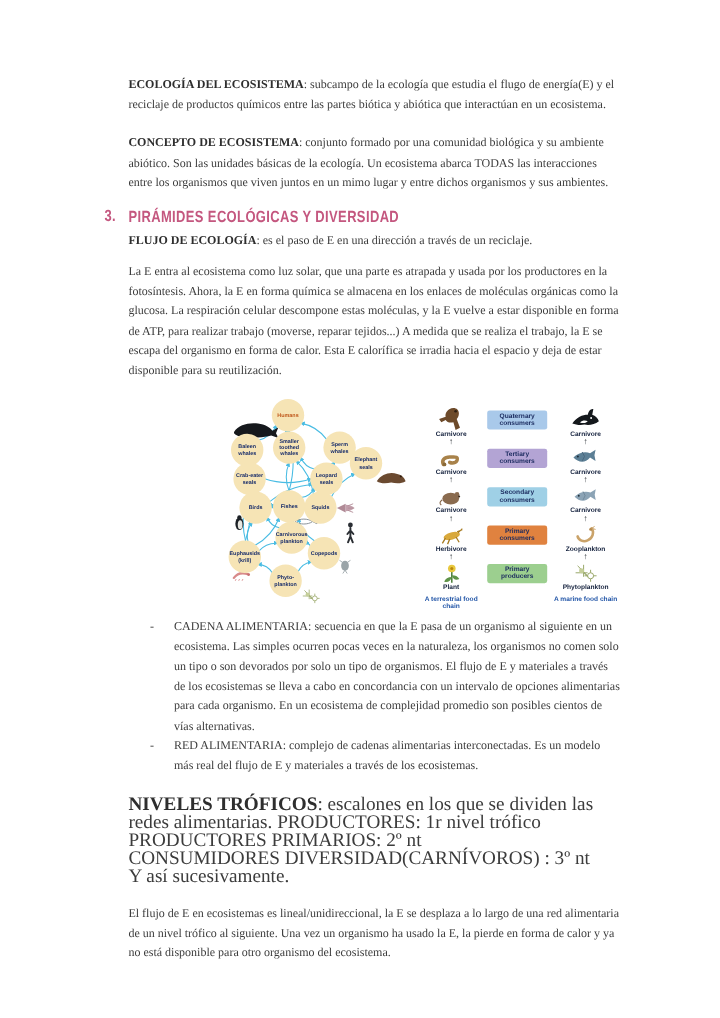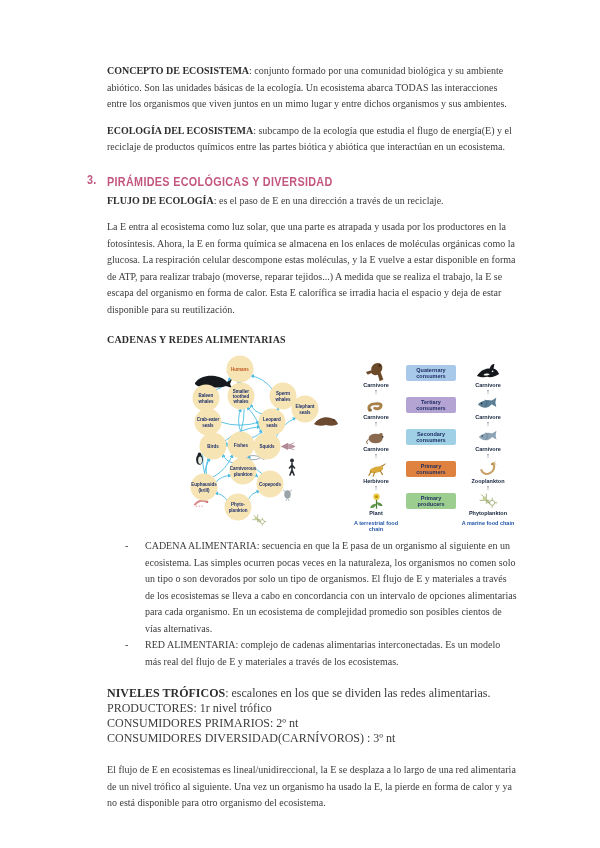--- a/index.html
+++ b/index.html
@@ -36,43 +36,42 @@
   .level-box{align-self:center;justify-self:center;width:48px;border-radius:2px;padding:2px 1px;
     text-align:center;font-size:5.5px;font-weight:bold;color:#1a2a5e;line-height:1.15;}
   .chain-captions{display:grid;grid-template-columns:54px 54px 58px;column-gap:1px;margin-top:3px;}
   .chain-caption{text-align:center;font-size:5.5px;font-weight:bold;color:#2457a8;}
   
   .bullets{margin:0 0 16px 0;}
   .bullet{position:relative;padding-left:38px;font-size:10px;line-height:16.5px;}
   .bullet .dash{position:absolute;left:18px;top:0;}
   .bullet .term{font-weight:normal;color:#3c3c3c;}
   
-  .niveles{font-size:12px;line-height:15px;margin:12px 0 16px 0;}
+  .niveles{font-size:16px;line-height:15px;margin:12px 0 16px 0;}
   .niveles b{color:#2e2e2e;}
   .niveles div{margin:0;}
 </style>
 </head>
 <body>
 
 <div class="page">
 
+  <p class="body mb16"><b>ECOLOGÍA DEL ECOSISTEMA</b><span>: subcampo de la ecología que estudia el flugo de energía(E) y el reciclaje de productos químicos entre las partes biótica y abiótica que interactúan en un ecosistema.</span></p>
+
   <p class="body"><b>CONCEPTO DE ECOSISTEMA</b><span>: conjunto formado por una comunidad biológica y su ambiente abiótico. Son las unidades básicas de la ecología. Un ecosistema abarca TODAS las interacciones entre los organismos que viven juntos en un mimo lugar y entre dichos organismos y sus ambientes.</span></p>
-
-  <p class="body mb16"><b>ECOLOGÍA DEL ECOSISTEMA</b><span>: subcampo de la ecología que estudia el flugo de energía(E) y el reciclaje de productos químicos entre las partes biótica y abiótica que interactúan en un ecosistema.</span></p>
 
   <div class="section-heading">
     <span class="num">3.</span>
     <span class="title">PIRÁMIDES ECOLÓGICAS Y DIVERSIDAD</span>
   </div>
 
   <p class="body"><b>FLUJO DE ECOLOGÍA</b><span>: es el paso de E en una dirección a través de un reciclaje.</span></p>
 
   <p class="body mb16">La E entra al ecosistema como luz solar, que una parte es atrapada y usada por los productores en la fotosíntesis. Ahora, la E en forma química se almacena en los enlaces de moléculas orgánicas como la glucosa. La respiración celular descompone estas moléculas, y la E vuelve a estar disponible en forma de ATP, para realizar trabajo (moverse, reparar tejidos...) A medida que se realiza el trabajo, la E se escapa del organismo en forma de calor. Esta E calorífica se irradia hacia el espacio y deja de estar disponible para su reutilización.</p>
 
-  <p class="subheading">CADENAS Y REDES ALIMENTARIAS</p>
 
   <div class="figure-row">
     <div class="food-web" id="food-web">
         <svg class="edges" viewBox="0 0 152 172" width="152" height="172">
           <defs>
             <marker id="ah" viewBox="0 0 6 6" refX="5" refY="3" markerWidth="4.5" markerHeight="4.5" orient="auto">
               <path d="M0 0L6 3L0 6Z" fill="#49bce3"></path>
             </marker>
           </defs>
           <path d="M55.2 142.7 Q58.7 135.3 66.8 134.3" fill="none" stroke="#49bce3" stroke-width="0.9" marker-end="url(#ah)"></path>
@@ -319,19 +318,20 @@
       <span class="term">CADENA ALIMENTARIA</span><span>: secuencia en que la E pasa de un organismo al siguiente en un ecosistema. Las simples ocurren pocas veces en la naturaleza, los organismos no comen solo un tipo o son devorados por solo un tipo de organismos. El flujo de E y materiales a través de los ecosistemas se lleva a cabo en concordancia con un intervalo de opciones alimentarias para cada organismo. En un ecosistema de complejidad promedio son posibles cientos de vías alternativas.</span>
     </div>
     <div class="bullet">
       <span class="dash">-</span>
       <span class="term">RED ALIMENTARIA</span><span>: complejo de cadenas alimentarias interconectadas. Es un modelo más real del flujo de E y materiales a través de los ecosistemas.</span>
     </div>
   </div>
 
   <div class="niveles">
     <div><b>NIVELES TRÓFICOS</b><span>: escalones en los que se dividen las redes alimentarias. PRODUCTORES: 1r nivel trófico</span></div>
-    <div>CONSUMIDORES PRIMARIOS: 2º nt</div>
+    <div>PRODUCTORES PRIMARIOS: 2º nt</div>
     <div>CONSUMIDORES DIVERSIDAD(CARNÍVOROS) : 3º nt</div>
+    <div>Y así sucesivamente.</div>
   </div>
 
   <p class="body">El flujo de E en ecosistemas es lineal/unidireccional, la E se desplaza a lo largo de una red alimentaria de un nivel trófico al siguiente. Una vez un organismo ha usado la E, la pierde en forma de calor y ya no está disponible para otro organismo del ecosistema.</p>
 
 </div>
 
 </body></html>

